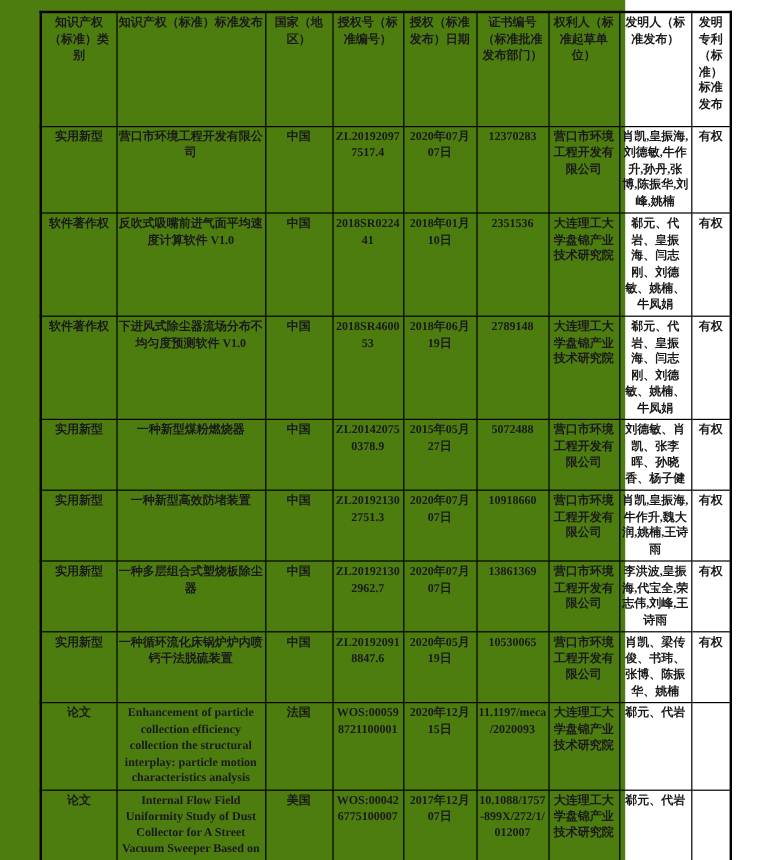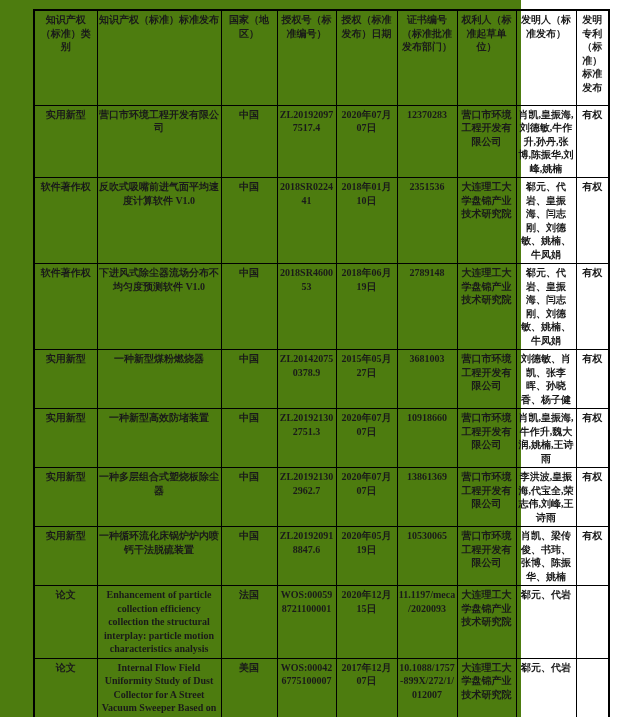--- a/index.html
+++ b/index.html
@@ -114,21 +114,21 @@
           <td>大连理工大学盘锦产业技术研究院</td>
           <td>郗元、代岩、皇振海、闫志刚、刘德敏、姚楠、牛凤娟</td>
           <td>有权</td>
         </tr>
         <tr>
           <td>实用新型</td>
           <td>一种新型煤粉燃烧器</td>
           <td>中国</td>
           <td>ZL201420750378.9</td>
           <td>2015年05月27日</td>
-          <td>3681003</td>
+          <td>5072488</td>
           <td>营口市环境工程开发有限公司</td>
           <td>刘德敏、肖凯、张李晖、孙晓香、杨子健</td>
           <td>有权</td>
         </tr>
         <tr>
           <td>实用新型</td>
           <td>一种新型高效防堵装置</td>
           <td>中国</td>
           <td>ZL201921302751.3</td>
           <td>2020年07月07日</td>

